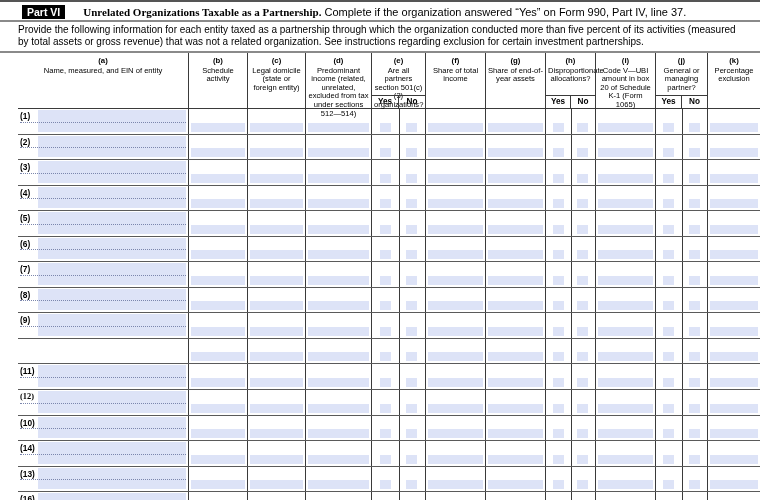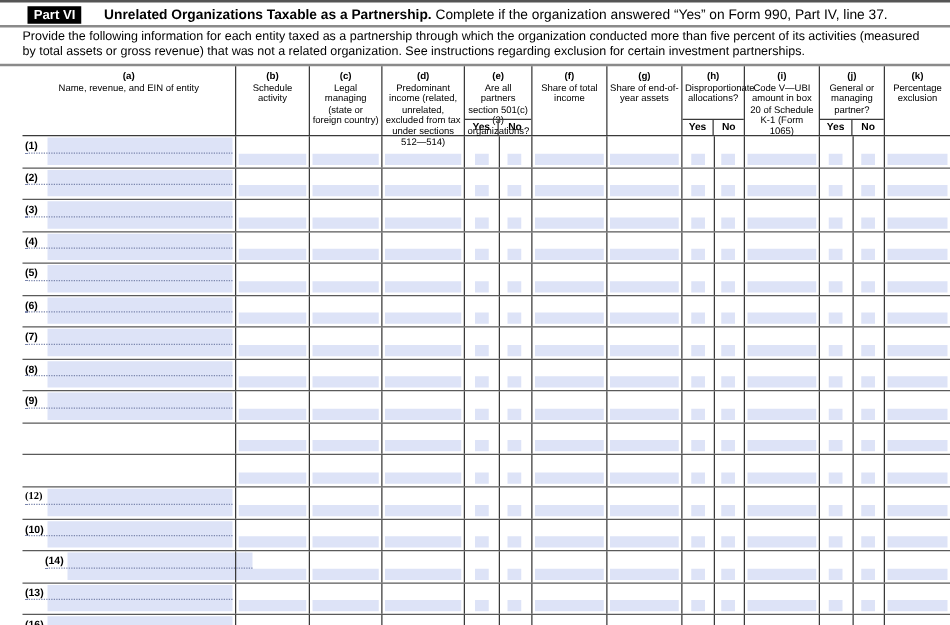--- a/index.html
+++ b/index.html
@@ -17,21 +17,21 @@
     display:flex;align-items:center;
   }
   .part-tag{
     background:#000;color:#fff;font-weight:bold;font-size:10.5px;
     padding:1.5px 5px 1.5px 5px;margin-left:22px;letter-spacing:0px;
     line-height:1;
   }
   .part-title{
     margin-left:18px;font-size:11px;line-height:1;
   }
-  .part-title b{font-weight:bold;}
+  .part-title b{font-weight:bold;font-family:Liberation Serif, serif;}
 
   .rule-1{
     position:absolute;left:0;top:20px;width:760px;
     border-top:2px solid #8a8a8a;
   }
 
   
   .instructions{
     position:absolute;left:18px;top:24px;width:728px;
     font-size:10px;line-height:11.6px;
@@ -131,29 +131,29 @@
   </div>
   <div class="rule-1"></div>
 
   <div class="instructions">Provide the following information for each entity taxed as a partnership through which the organization conducted more than five percent of its activities (measured by total assets or gross revenue) that was not a related organization. See instructions regarding exclusion for certain investment partnerships.</div>
   <div class="rule-2"></div>
 
   <div class="tbl">
     <div class="hdr" id="hdr">
         <div class="hcell first" style="left: 0px; width: 170px;">
           <span class="lbl">(a)</span>
-          <span class="txt">Name, revenue, and EIN of entity</span>
+          <span class="txt">Name, measured, and EIN of entity</span>
         </div>
         <div class="hcell" style="left: 170px; width: 59px;">
           <span class="lbl">(b)</span>
           <span class="txt">Schedule activity</span>
         </div>
         <div class="hcell" style="left: 229px; width: 58px;">
           <span class="lbl">(c)</span>
-          <span class="txt">Legal managing (state or foreign country)</span>
+          <span class="txt">Legal domicile (state or foreign entity)</span>
         </div>
         <div class="hcell" style="left: 287px; width: 66px;">
           <span class="lbl">(d)</span>
           <span class="txt">Predominant income (related, unrelated, excluded from tax under sections 512—514)</span>
         </div>
         <div class="hcell" style="left: 353px; width: 54px;">
           <span class="lbl">(e)</span>
           <span class="txt">Are all partners section 501(c)(3) organizations?</span>
           <div class="yn-wrap">
             <div class="yn">Yes</div>
@@ -613,20 +613,25 @@
           <div class="cell" style="left: 637px; width: 52px;">
             <div class="ynsplit"></div>
             <div class="chk" style="left: 25%;"></div>
             <div class="chk" style="left: 75%;"></div>
           </div>
           <div class="cell" style="left: 689px; width: 53px;">
             <div class="inbox"></div>
           </div>
         </div>
         <div class="row">
+          <div class="namecell cell first" style="left: 0px; width: 170px;">
+            <div class="name-fill"></div>
+            <div class="rownum">(11)</div>
+            <div class="leader"></div>
+          </div>
           <div class="cell" style="left: 170px; width: 59px;">
             <div class="inbox"></div>
           </div>
           <div class="cell" style="left: 229px; width: 58px;">
             <div class="inbox"></div>
           </div>
           <div class="cell" style="left: 287px; width: 66px;">
             <div class="inbox"></div>
           </div>
           <div class="cell" style="left: 353px; width: 54px;">
@@ -737,21 +742,21 @@
           <div class="cell" style="left: 637px; width: 52px;">
             <div class="ynsplit"></div>
             <div class="chk" style="left: 25%;"></div>
             <div class="chk" style="left: 75%;"></div>
           </div>
           <div class="cell" style="left: 689px; width: 53px;">
             <div class="inbox"></div>
           </div>
         </div>
         <div class="row">
-          <div class="namecell cell first" style="left: 16px; width: 170px;">
+          <div class="namecell cell first" style="left: 0px; width: 170px;">
             <div class="name-fill"></div>
             <div class="rownum">(14)</div>
             <div class="leader"></div>
           </div>
           <div class="cell" style="left: 170px; width: 59px;">
             <div class="inbox"></div>
           </div>
           <div class="cell" style="left: 229px; width: 58px;">
             <div class="inbox"></div>
           </div>

